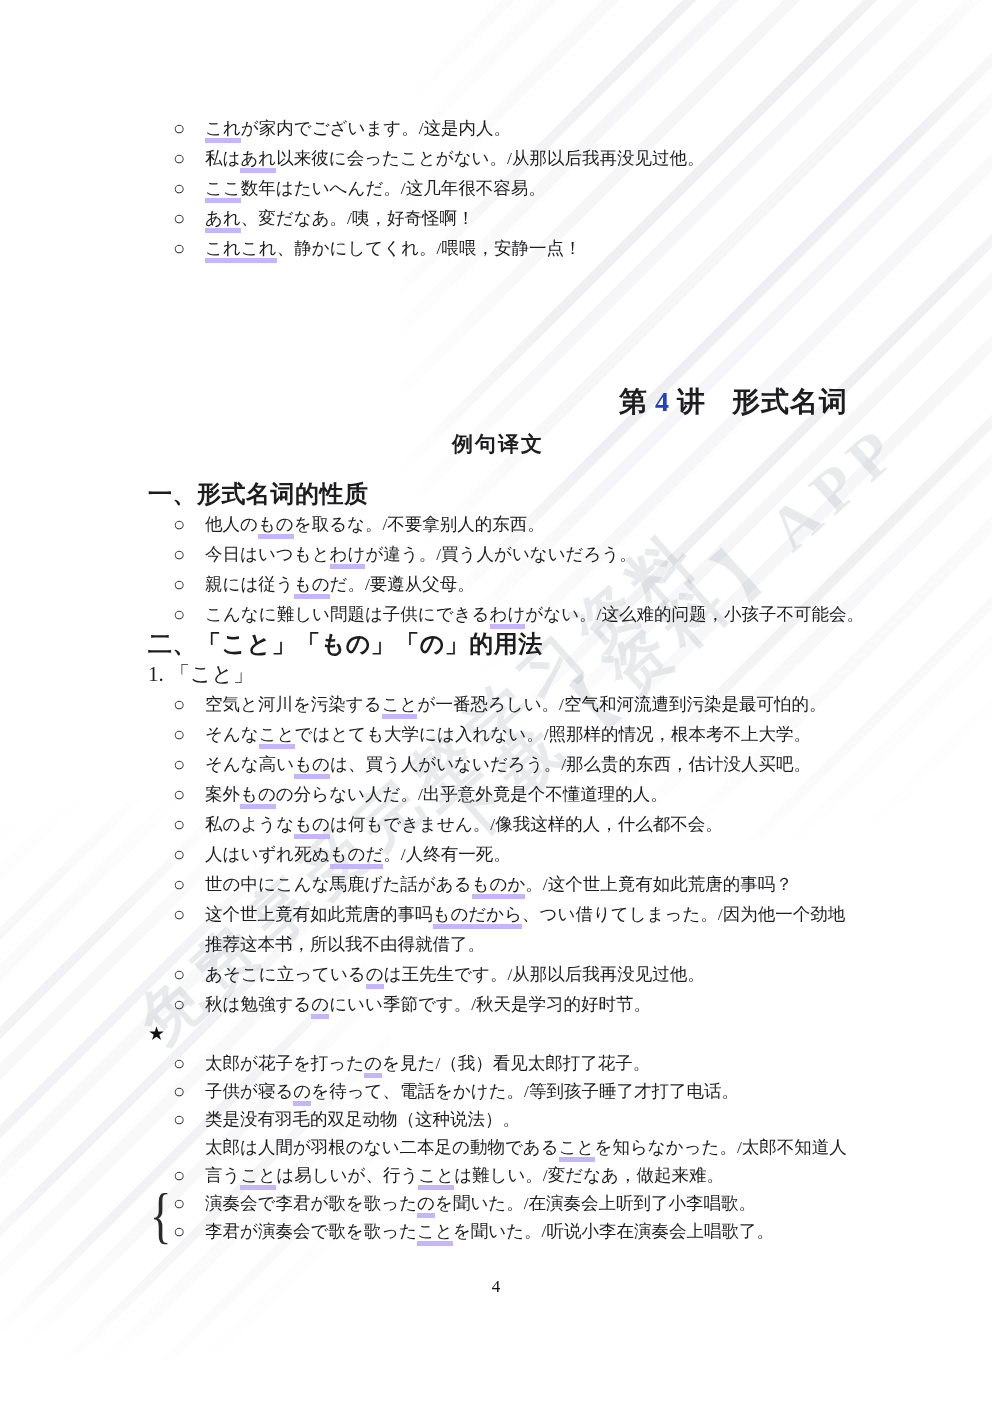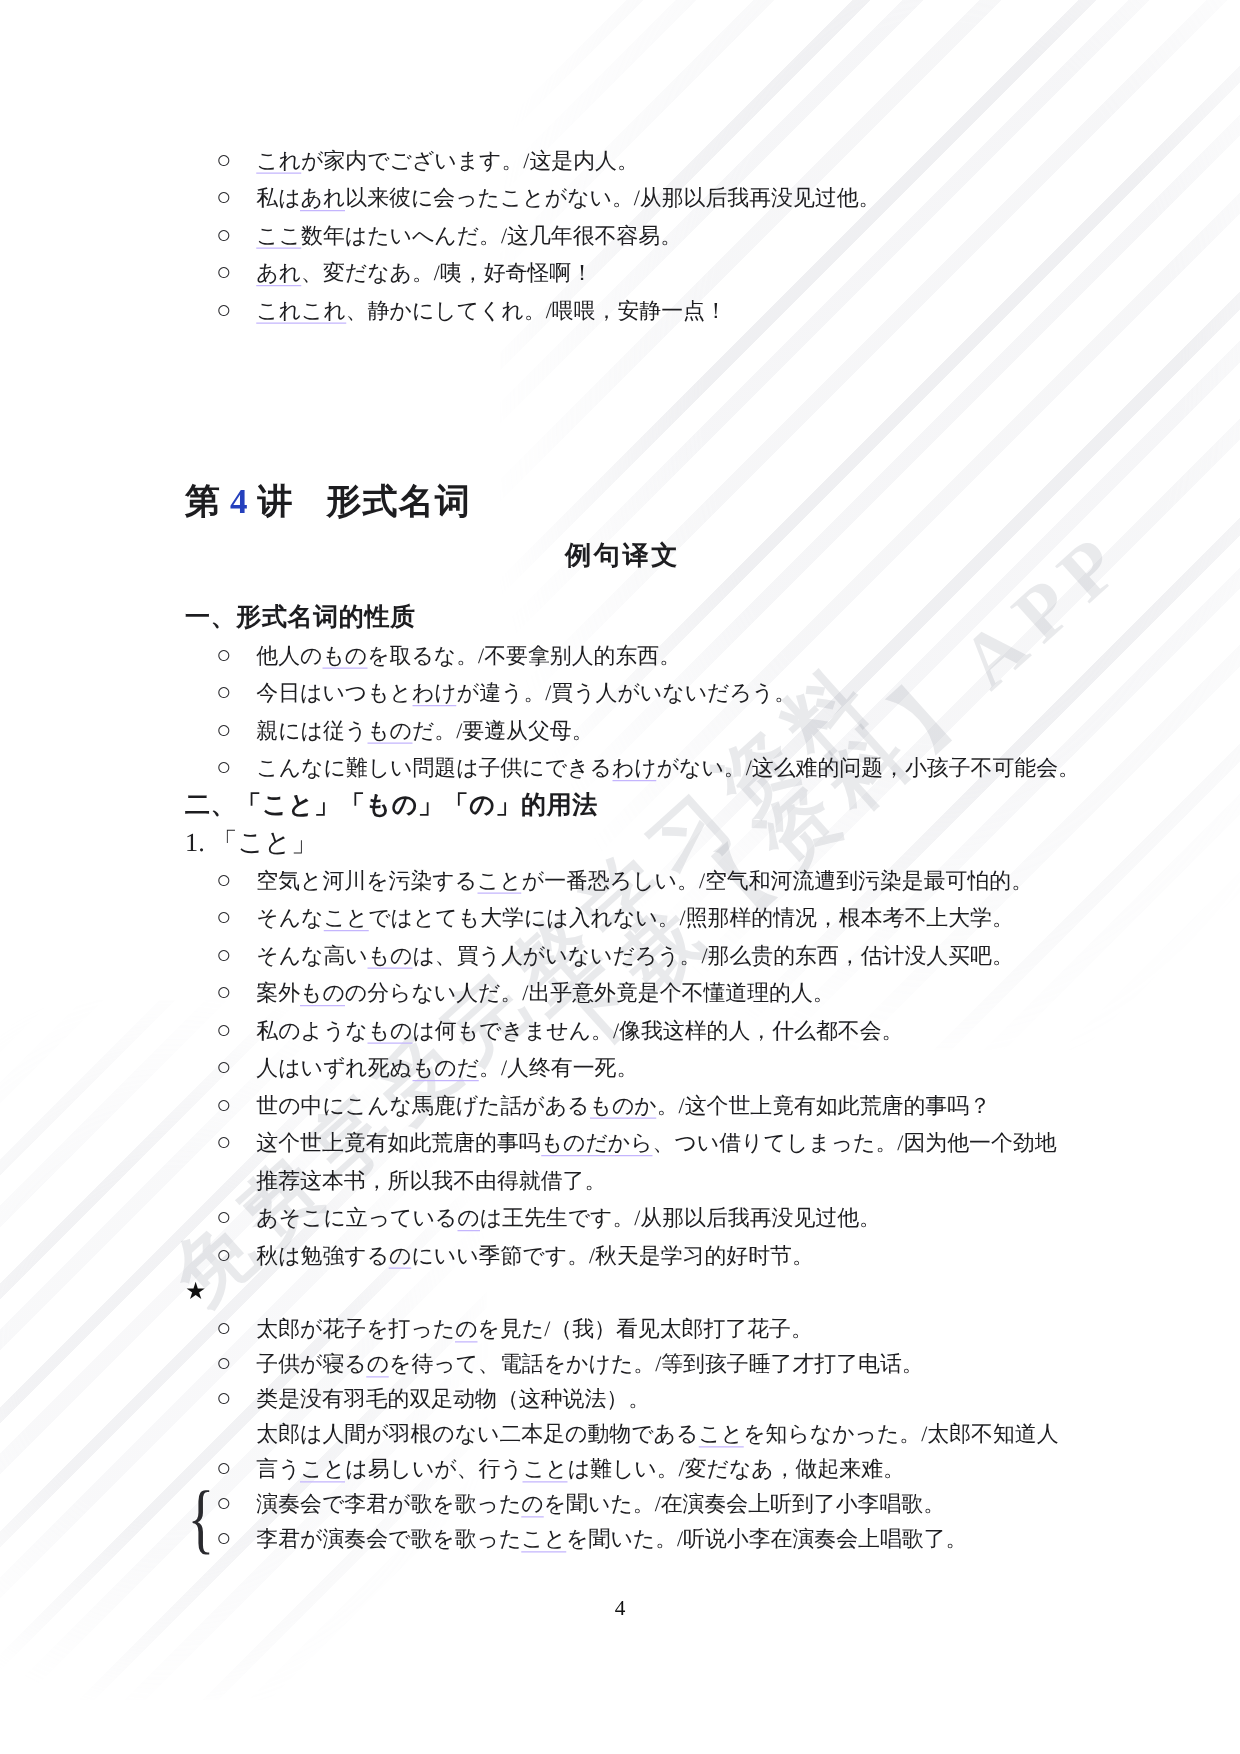--- a/index.html
+++ b/index.html
@@ -35,32 +35,32 @@
     font-size:62px;letter-spacing:11px;
   }
   .wm1{left:120px;top:1000px;}
   .wm2{left:425px;top:800px;}
   
   .content{position:absolute;left:148px;top:113px;width:700px;z-index:1;font-size:17.5px;}
   .ex-item{display:flex;line-height:30px;white-space:nowrap;}
   .bullet{flex:0 0 18px;margin-left:22px;margin-right:17px;font-size:20px;color:#2a2a2e;text-align:center;}
   .ex-text{flex:1;}
   .ex-line{white-space:nowrap;}
-  .u{border-bottom:1px solid #c4b5fd;padding-bottom:0px;}
+  .u{border-bottom:5px solid #c4b5fd;padding-bottom:0px;}
   .lecture-heading{
-    margin-top:122px;text-align:left;font-weight:bold;
+    margin-top:122px;text-align:right;font-weight:bold;
     font-size:28px;line-height:34px;letter-spacing:1px;
   }
   .lecture-heading .num{margin:0 7px;}
   .lecture-heading .ht{margin-left:26px;}
   .subtitle{margin-top:12px;text-align:center;font-weight:bold;font-size:21px;line-height:26px;
     font-family:Liberation Serif, serif;letter-spacing:2px;}
   .sec-title{
     font-family:"Liberation Sans","DejaVu Sans",sans-serif;
-    font-weight:bold;font-size:20px;line-height:30px;letter-spacing:0.5px;
+    font-weight:bold;font-size:24px;line-height:30px;letter-spacing:0.5px;
   }
   .sec-title.mt{margin-top:22px;}
   .sub-label{line-height:30px;font-size:21px;}
   .hp .ex-item{line-height:28px;}
   .hp-title-row{display:flex;line-height:30px;
     font-family:"Liberation Sans","DejaVu Sans",sans-serif;font-weight:bold;font-size:19px;}
   .hp-title-row .star{flex:0 0 30px;margin-right:14px;font-size:19px;color:#111;}
   .brace-group{position:relative;}
   .brace{
     position:absolute;left:2px;top:-7px;z-index:2;

